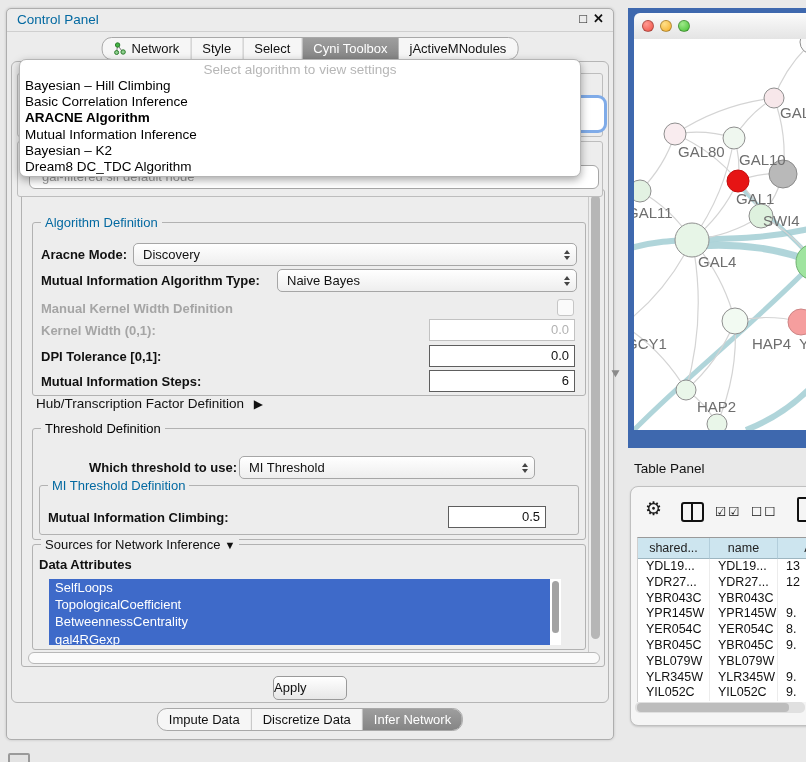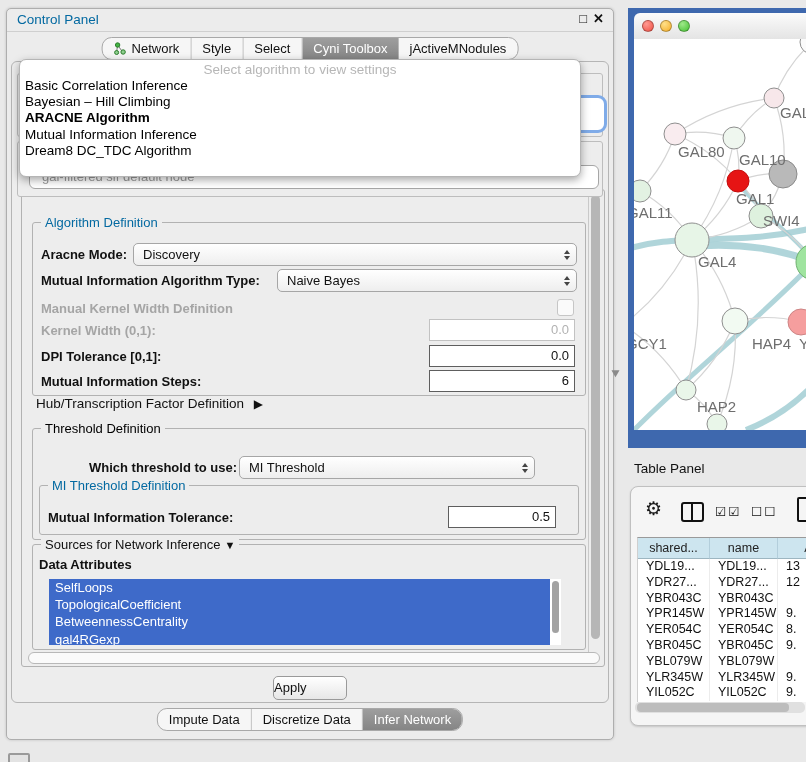--- a/index.html
+++ b/index.html
@@ -134,24 +134,25 @@
   <div id="content"></div>
 
   <div class="bgbox" style="left:10px;top:64px;width:584px;height:62px"></div>
   <div class="bgbox" style="left:10px;top:132px;width:584px;height:54px"></div>
   <div id="focus-ring"></div>
   <div id="bg-combo">gal-filtered sif default node</div>
 
   <div id="algo-dropdown">
     <div class="dd-placeholder">Select algorithm to view settings</div>
     <div>
+        <div class="dd-item">Bayesian – Hill Climbing</div>
         <div class="dd-item">Basic Correlation Inference</div>
-        <div class="dd-item">Bayesian – Hill Climbing</div>
         <div class="dd-item bold">ARACNE Algorithm</div>
         <div class="dd-item">Mutual Information Inference</div>
+        <div class="dd-item">Bayesian – K2</div>
         <div class="dd-item">Dream8 DC_TDC Algorithm</div>
       </div>
   </div>
 
   <div class="grp" style="left:14px;top:180px;width:582px;height:476px">
     <span class="legend" style="background:#ececec">Cyni Algorithm Settings</span>
 
     <div class="vtrack" style="right:2px;top:3px;width:13px;height:468px">
       <div class="vthumb" style="left:2px;top:2px;width:9px;height:444px"></div>
     </div>
@@ -202,22 +203,22 @@
       <div class="combo" style="left:206px;top:27px;width:296px">
         <span>MI Threshold</span>
         <span class="stepper">
             <span class="tri-up"></span>
             <span class="tri-dn"></span>
           </span>
       </div>
 
       <div class="grp" style="left:6px;top:56px;width:538px;height:48px">
         <span class="legend blue">MI Threshold Definition</span>
-        <span class="lbl" style="left:8px;top:24px">Mutual Information Tolerance:</span>
-        <div class="field" style="left:408px;top:20px;width:108px">0.5</div>
+        <span class="lbl" style="left:8px;top:24px">Mutual Information Climbing:</span>
+        <div class="field" style="left:408px;top:20px;width:98px">0.5</div>
       </div>
     </div>
 
     <div class="grp" style="left:10px;top:354px;width:552px;height:104px">
       <span class="legend" style="background:#ededed">
         <span>Sources for Network Inference</span>
         <span style="font-size:11px">▼</span>
       </span>
       <span class="lbl" style="left:6px;top:12px">Data Attributes</span>
       <div id="src-list" style="left:16px;top:34px;width:512px;height:66px">

